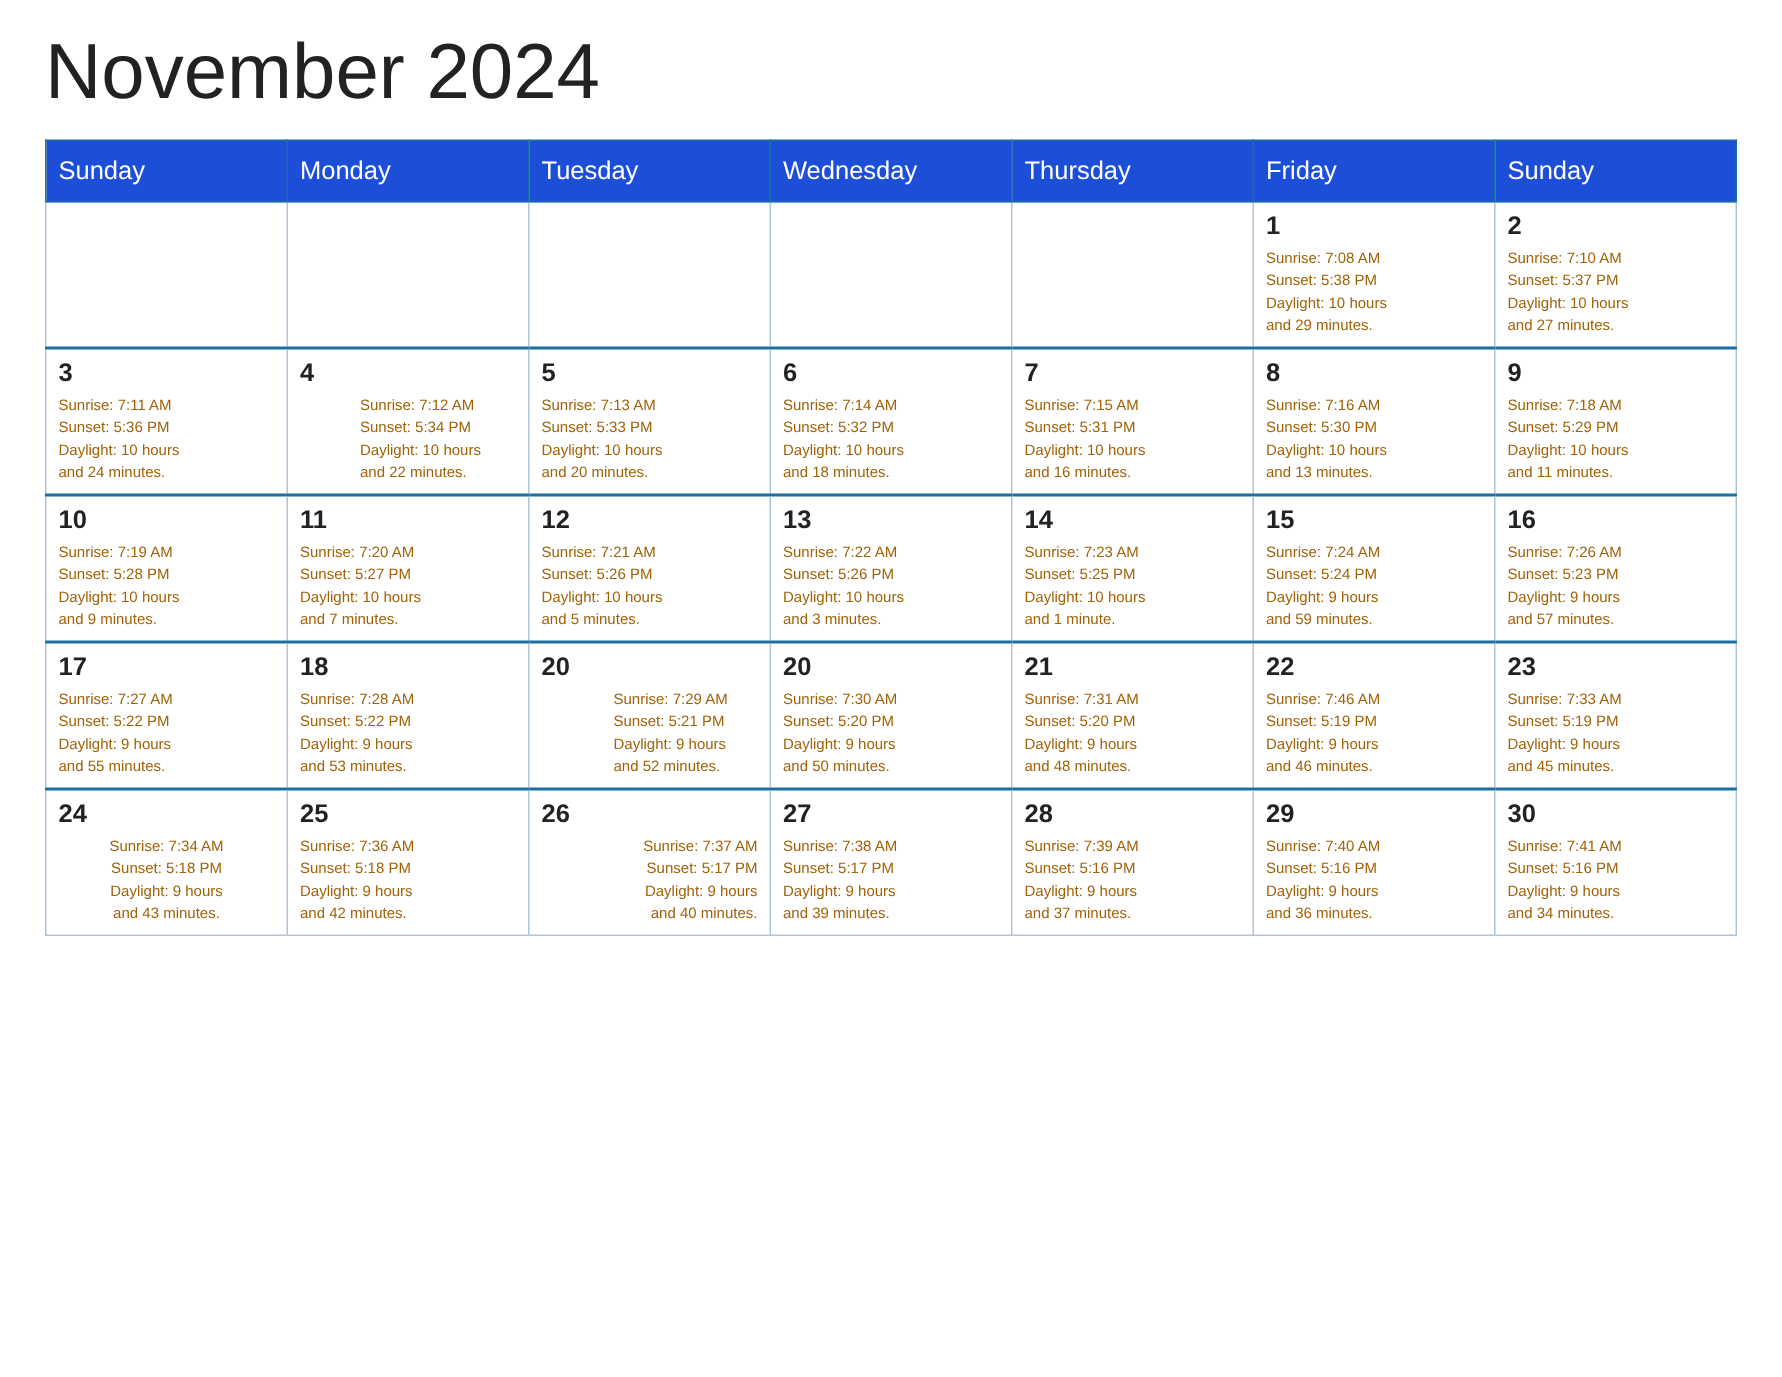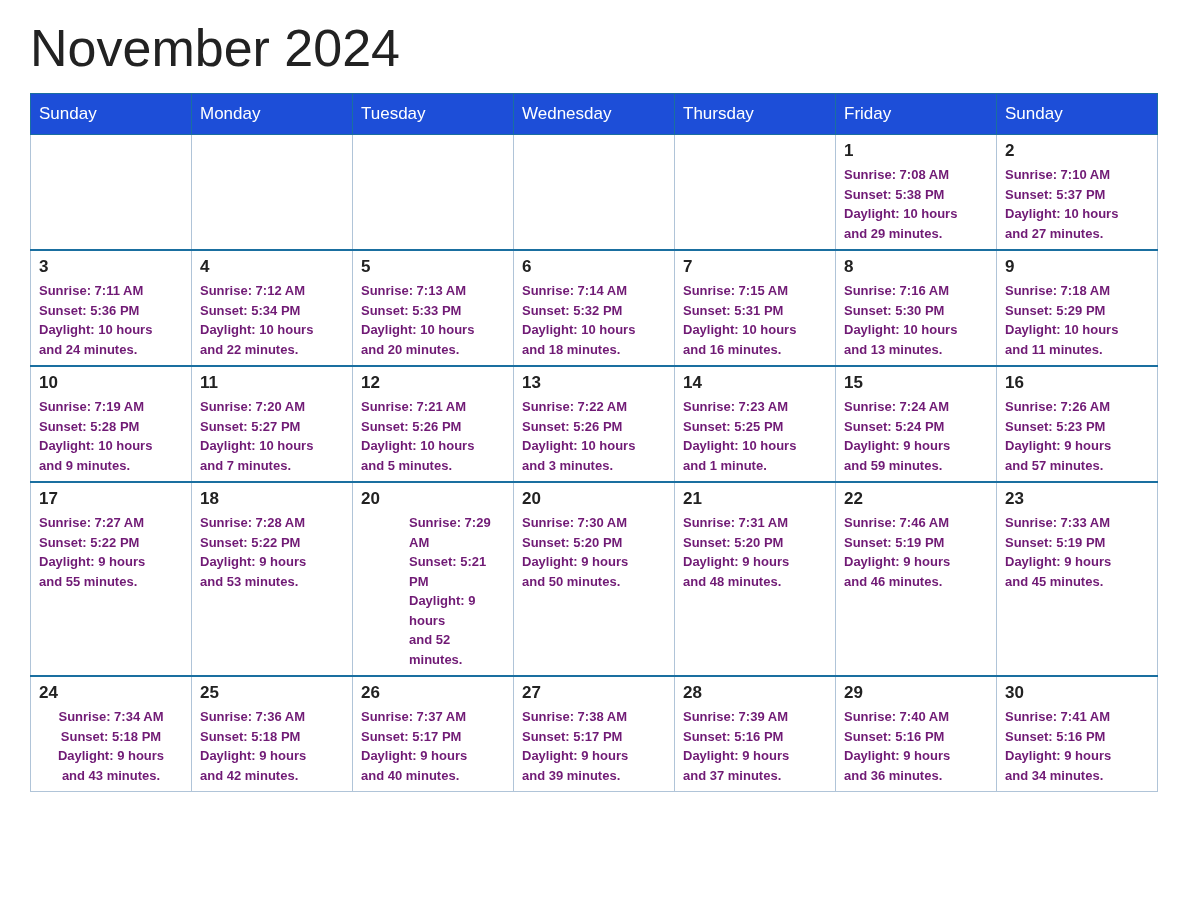--- a/index.html
+++ b/index.html
@@ -82,24 +82,23 @@
       background: #fff;
     }
     .day-number {
       font-size: 17px;
       font-weight: bold;
       color: #222;
       display: block;
       margin-bottom: 4px;
     }
     .day-info {
-      font-size: 13px;
-      color: #701a75;
+      font-size: 10px;
+      color: #a16207;
       line-height: 1.5;
-      font-weight: bold;
     }
     .empty-cell {
       background: #f9f9f9;
     }
     .row-border td {
       border-top: 2px solid #1a6fa0;
     }
   </style>
 </head>
 <body>
@@ -147,21 +146,21 @@
       <tr class="row-border">
         <td>
           <span class="day-number">3</span>
           <div class="day-info" style="white-space: pre-line;">Sunrise: 7:11 AM
 Sunset: 5:36 PM
 Daylight: 10 hours
 and 24 minutes.</div>
         </td>
         <td>
           <span class="day-number">4</span>
-          <div class="day-info" style="white-space: pre-line;">Sunrise: 7:12 AM
+          <div class="day-info" style="white-space: pre-line; margin-left: 40px;">Sunrise: 7:12 AM
 Sunset: 5:34 PM
 Daylight: 10 hours
 and 22 minutes.</div>
         </td>
         <td>
           <span class="day-number">5</span>
           <div class="day-info" style="white-space: pre-line;">Sunrise: 7:13 AM
 Sunset: 5:33 PM
 Daylight: 10 hours
 and 20 minutes.</div>
@@ -307,21 +306,21 @@
         </td>
         <td>
           <span class="day-number">25</span>
           <div class="day-info" style="white-space: pre-line;">Sunrise: 7:36 AM
 Sunset: 5:18 PM
 Daylight: 9 hours
 and 42 minutes.</div>
         </td>
         <td>
           <span class="day-number">26</span>
-          <div class="day-info" style="white-space: pre-line;">Sunrise: 7:37 AM
+          <div class="day-info" style="white-space: pre-line; text-align: right;">Sunrise: 7:37 AM
 Sunset: 5:17 PM
 Daylight: 9 hours
 and 40 minutes.</div>
         </td>
         <td>
           <span class="day-number">27</span>
           <div class="day-info" style="white-space: pre-line;">Sunrise: 7:38 AM
 Sunset: 5:17 PM
 Daylight: 9 hours
 and 39 minutes.</div>

